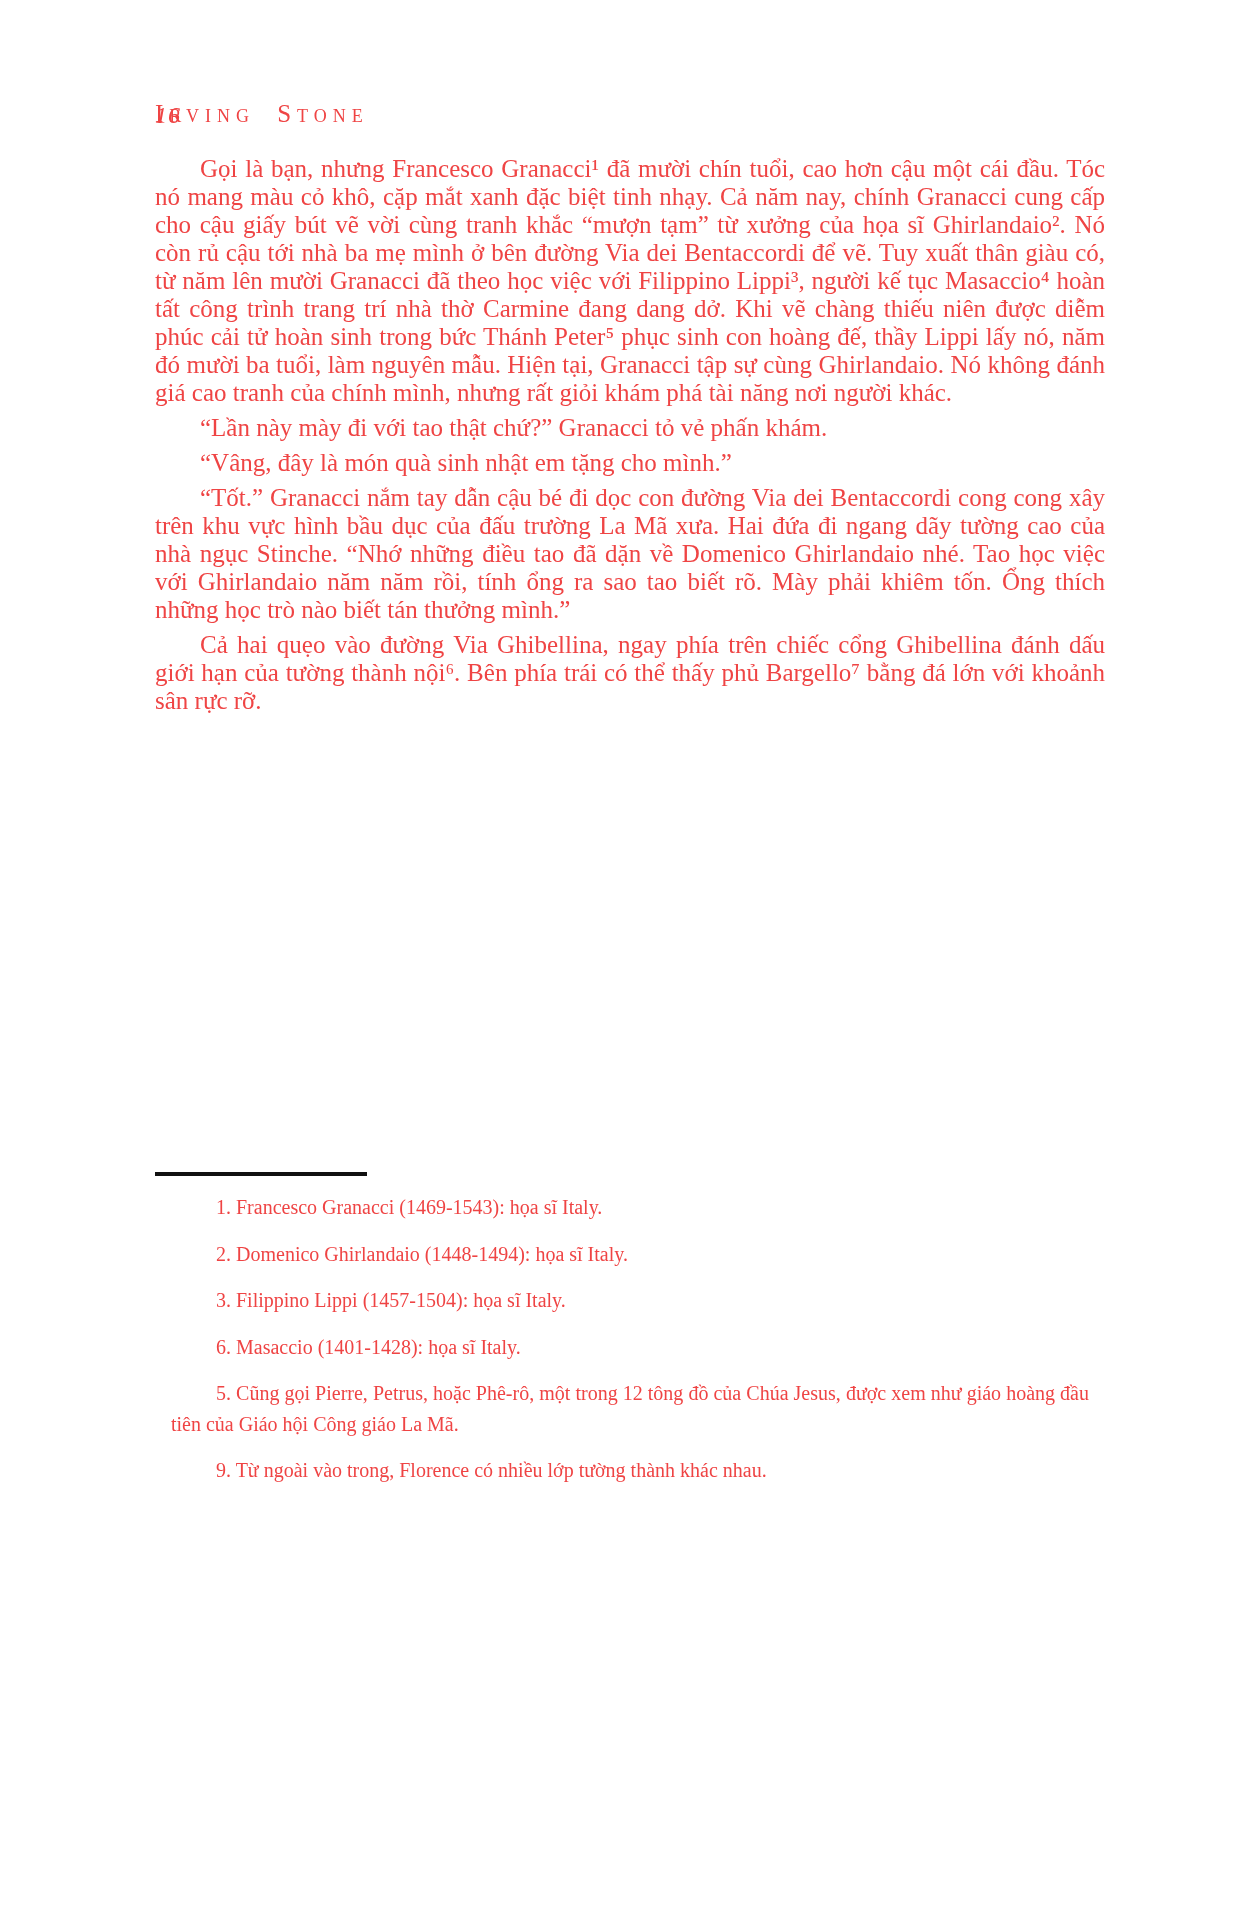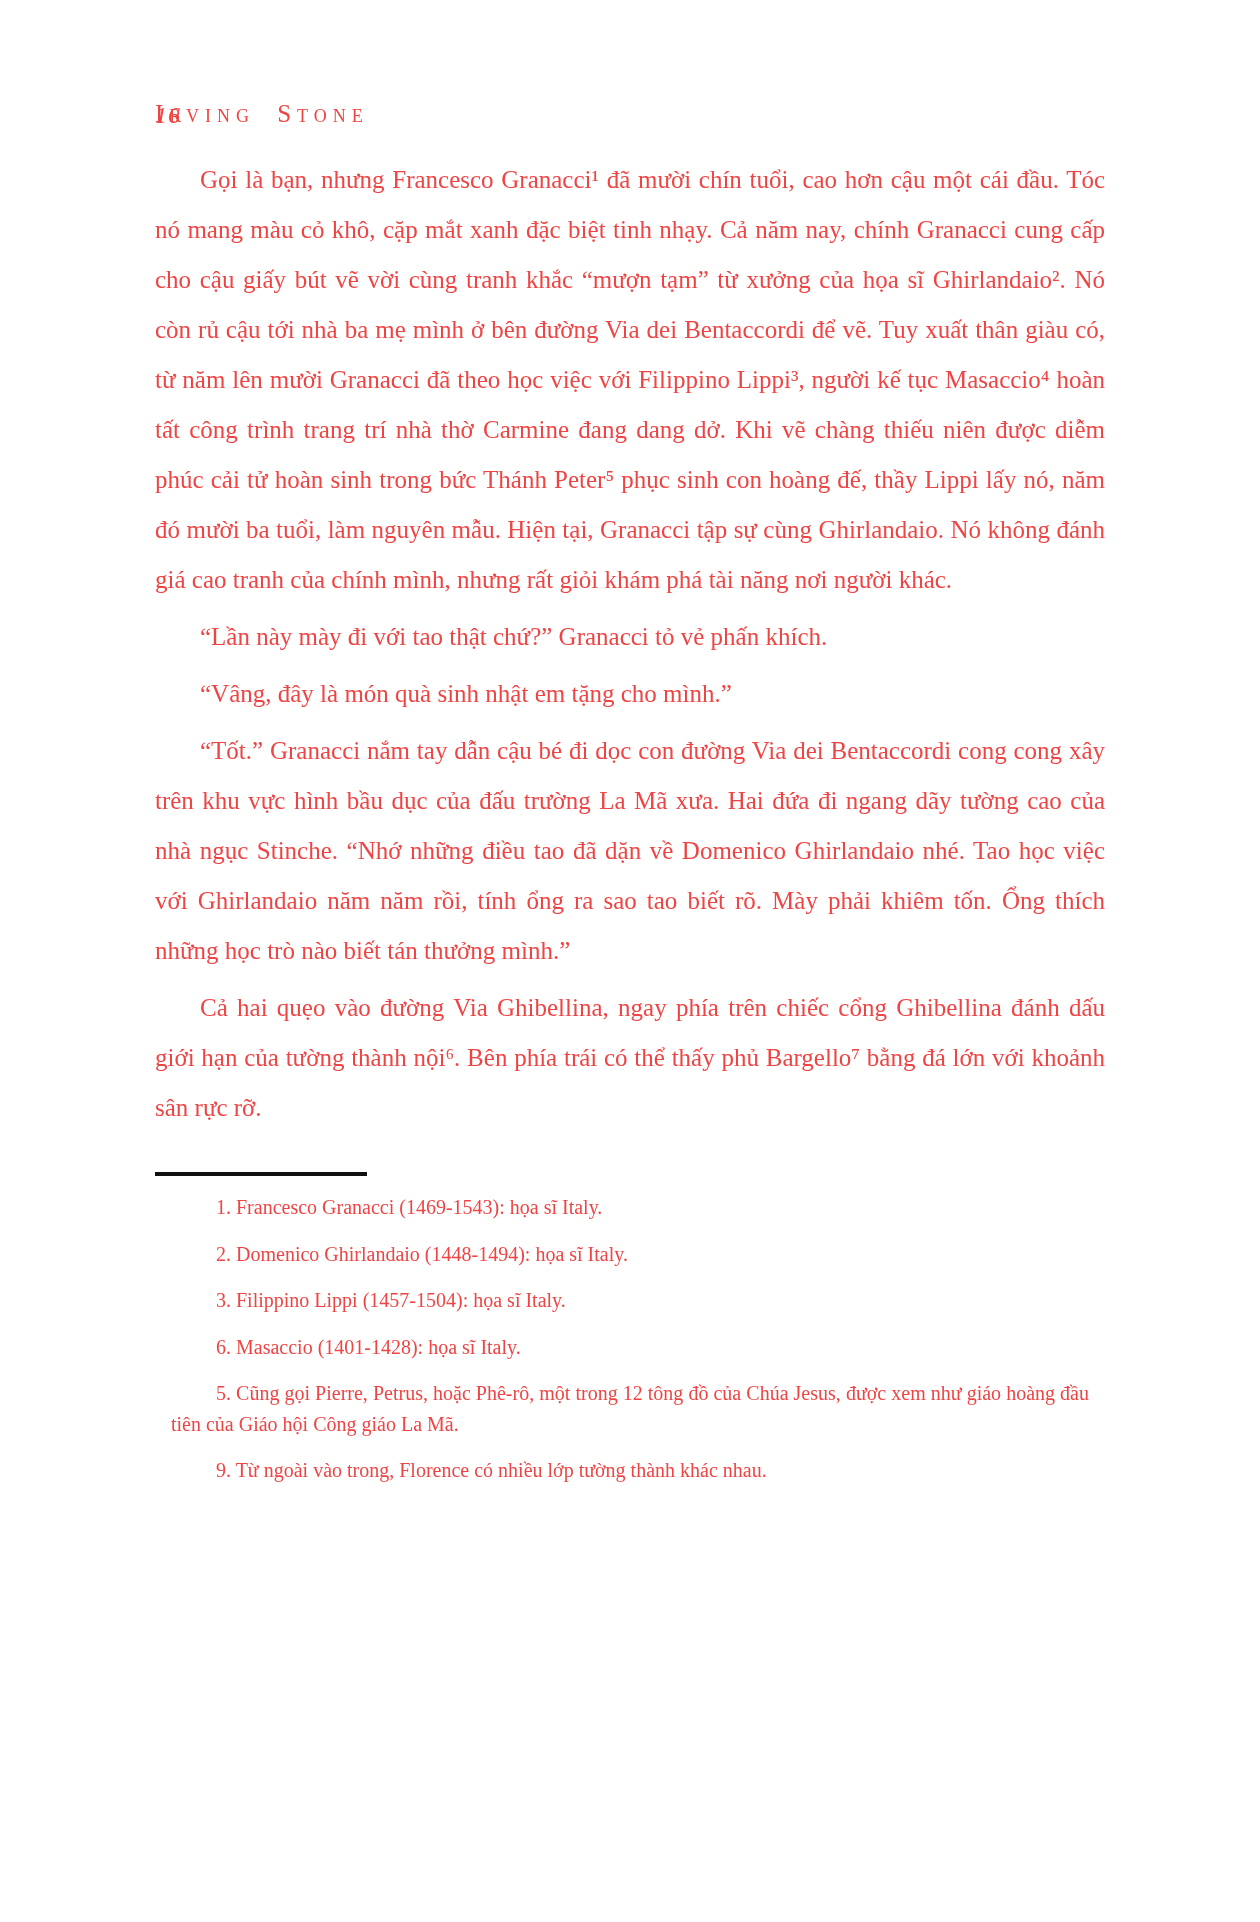--- a/index.html
+++ b/index.html
@@ -44,21 +44,21 @@
   }
   .body-col {
     position: absolute;
     left: 155px;
     top: 155px;
     width: 950px;
   }
   .para {
     margin: 0;
     font-size: 25px;
-    line-height: 50px;
+    line-height: 28px;
     text-align: justify;
     text-indent: 45px;
   }
   .para + .para {
     margin-top: 7px;
   }
   .para.space-before {
   }
   .footnote-sec {
     position: absolute;
@@ -85,21 +85,21 @@
 
 <div class="page">
 
   <div class="header">
     <span class="pagenum">16</span>
     <div class="running-head">Irving Stone</div>
   </div>
 
   <div class="body-col">
     <p class="para">Gọi là bạn, nhưng Francesco Granacci¹ đã mười chín tuổi, cao hơn cậu một cái đầu. Tóc nó mang màu cỏ khô, cặp mắt xanh đặc biệt tinh nhạy. Cả năm nay, chính Granacci cung cấp cho cậu giấy bút vẽ vời cùng tranh khắc “mượn tạm” từ xưởng của họa sĩ Ghirlandaio². Nó còn rủ cậu tới nhà ba mẹ mình ở bên đường Via dei Bentaccordi để vẽ. Tuy xuất thân giàu có, từ năm lên mười Granacci đã theo học việc với Filippino Lippi³, người kế tục Masaccio⁴ hoàn tất công trình trang trí nhà thờ Carmine đang dang dở. Khi vẽ chàng thiếu niên được diễm phúc cải tử hoàn sinh trong bức Thánh Peter⁵ phục sinh con hoàng đế, thầy Lippi lấy nó, năm đó mười ba tuổi, làm nguyên mẫu. Hiện tại, Granacci tập sự cùng Ghirlandaio. Nó không đánh giá cao tranh của chính mình, nhưng rất giỏi khám phá tài năng nơi người khác.</p>
-    <p class="para">“Lần này mày đi với tao thật chứ?” Granacci tỏ vẻ phấn khích.</p>
+    <p class="para">“Lần này mày đi với tao thật chứ?” Granacci tỏ vẻ phấn khám.</p>
     <p class="para">“Vâng, đây là món quà sinh nhật em tặng cho mình.”</p>
     <p class="para">“Tốt.” Granacci nắm tay dẫn cậu bé đi dọc con đường Via dei Bentaccordi cong cong xây trên khu vực hình bầu dục của đấu trường La Mã xưa. Hai đứa đi ngang dãy tường cao của nhà ngục Stinche. “Nhớ những điều tao đã dặn về Domenico Ghirlandaio nhé. Tao học việc với Ghirlandaio năm năm rồi, tính ổng ra sao tao biết rõ. Mày phải khiêm tốn. Ổng thích những học trò nào biết tán thưởng mình.”</p>
     <p class="para space-before">Cả hai quẹo vào đường Via Ghibellina, ngay phía trên chiếc cổng Ghibellina đánh dấu giới hạn của tường thành nội⁶. Bên phía trái có thể thấy phủ Bargello⁷ bằng đá lớn với khoảnh sân rực rỡ.</p>
   </div>
 
   <div class="footnote-sec">
     <div class="fn-rule"></div>
     <p class="fn">1. Francesco Granacci (1469-1543): họa sĩ Italy.</p>
     <p class="fn">2. Domenico Ghirlandaio (1448-1494): họa sĩ Italy.</p>
     <p class="fn">3. Filippino Lippi (1457-1504): họa sĩ Italy.</p>

